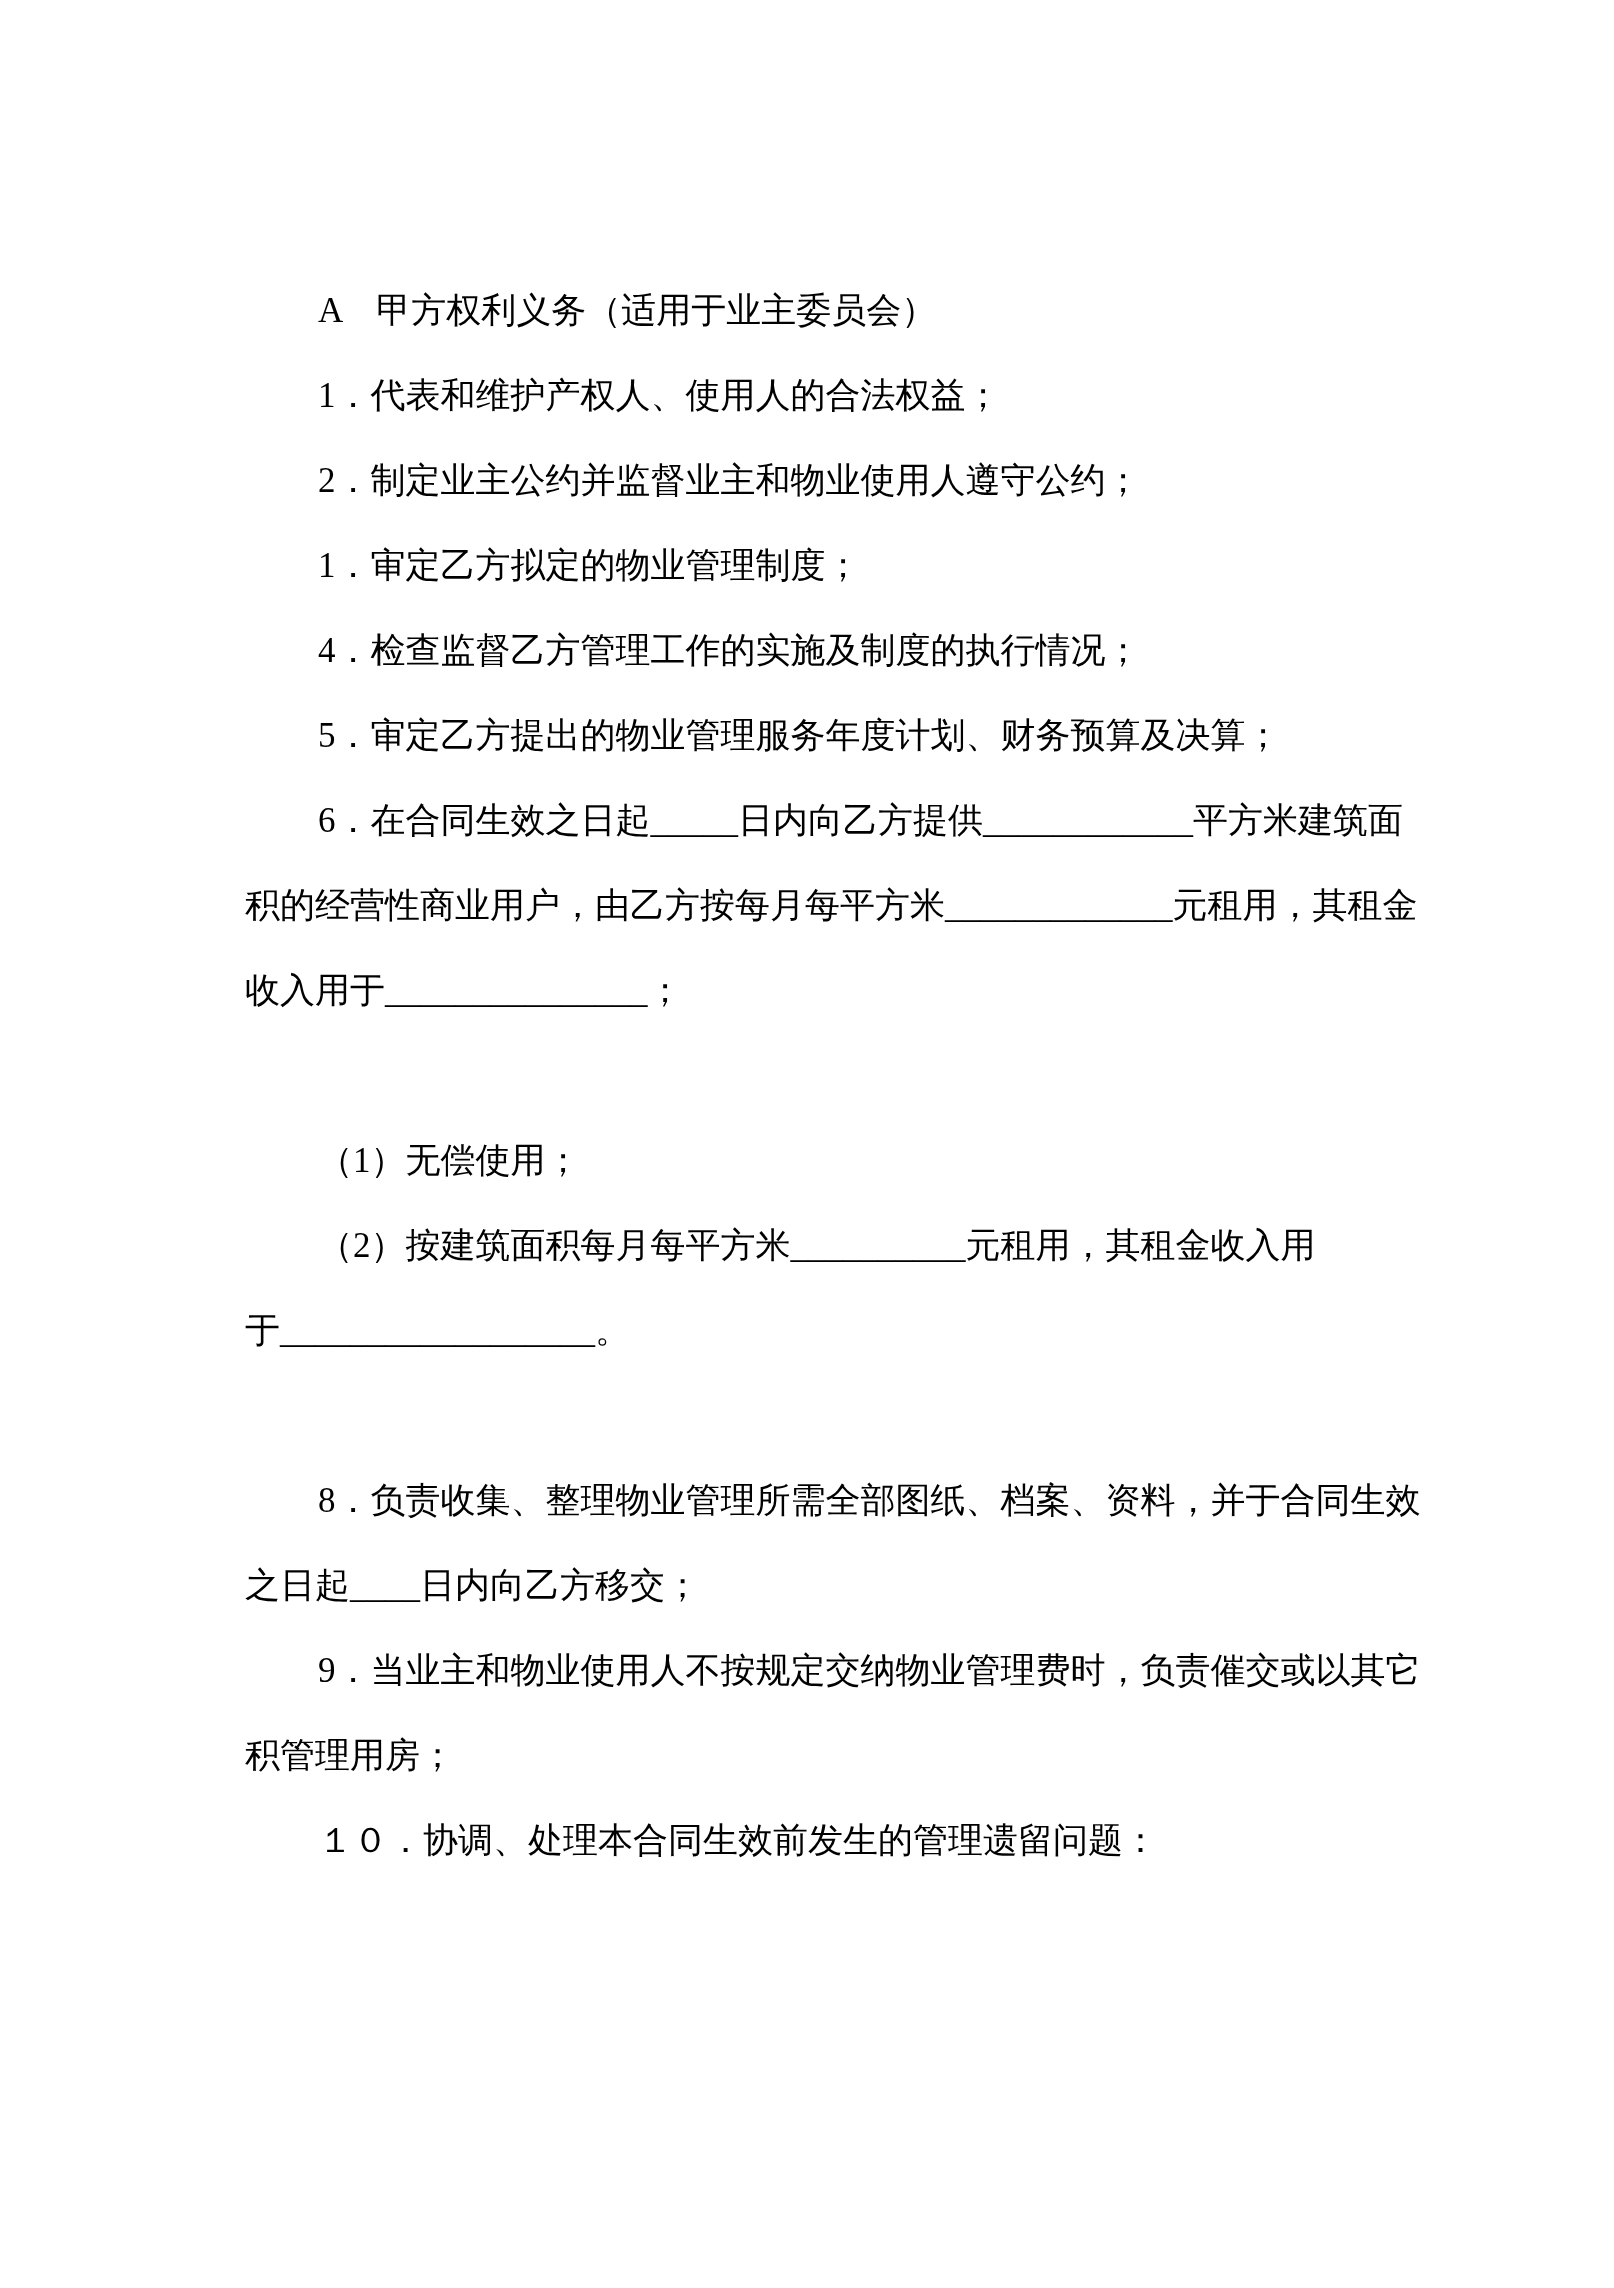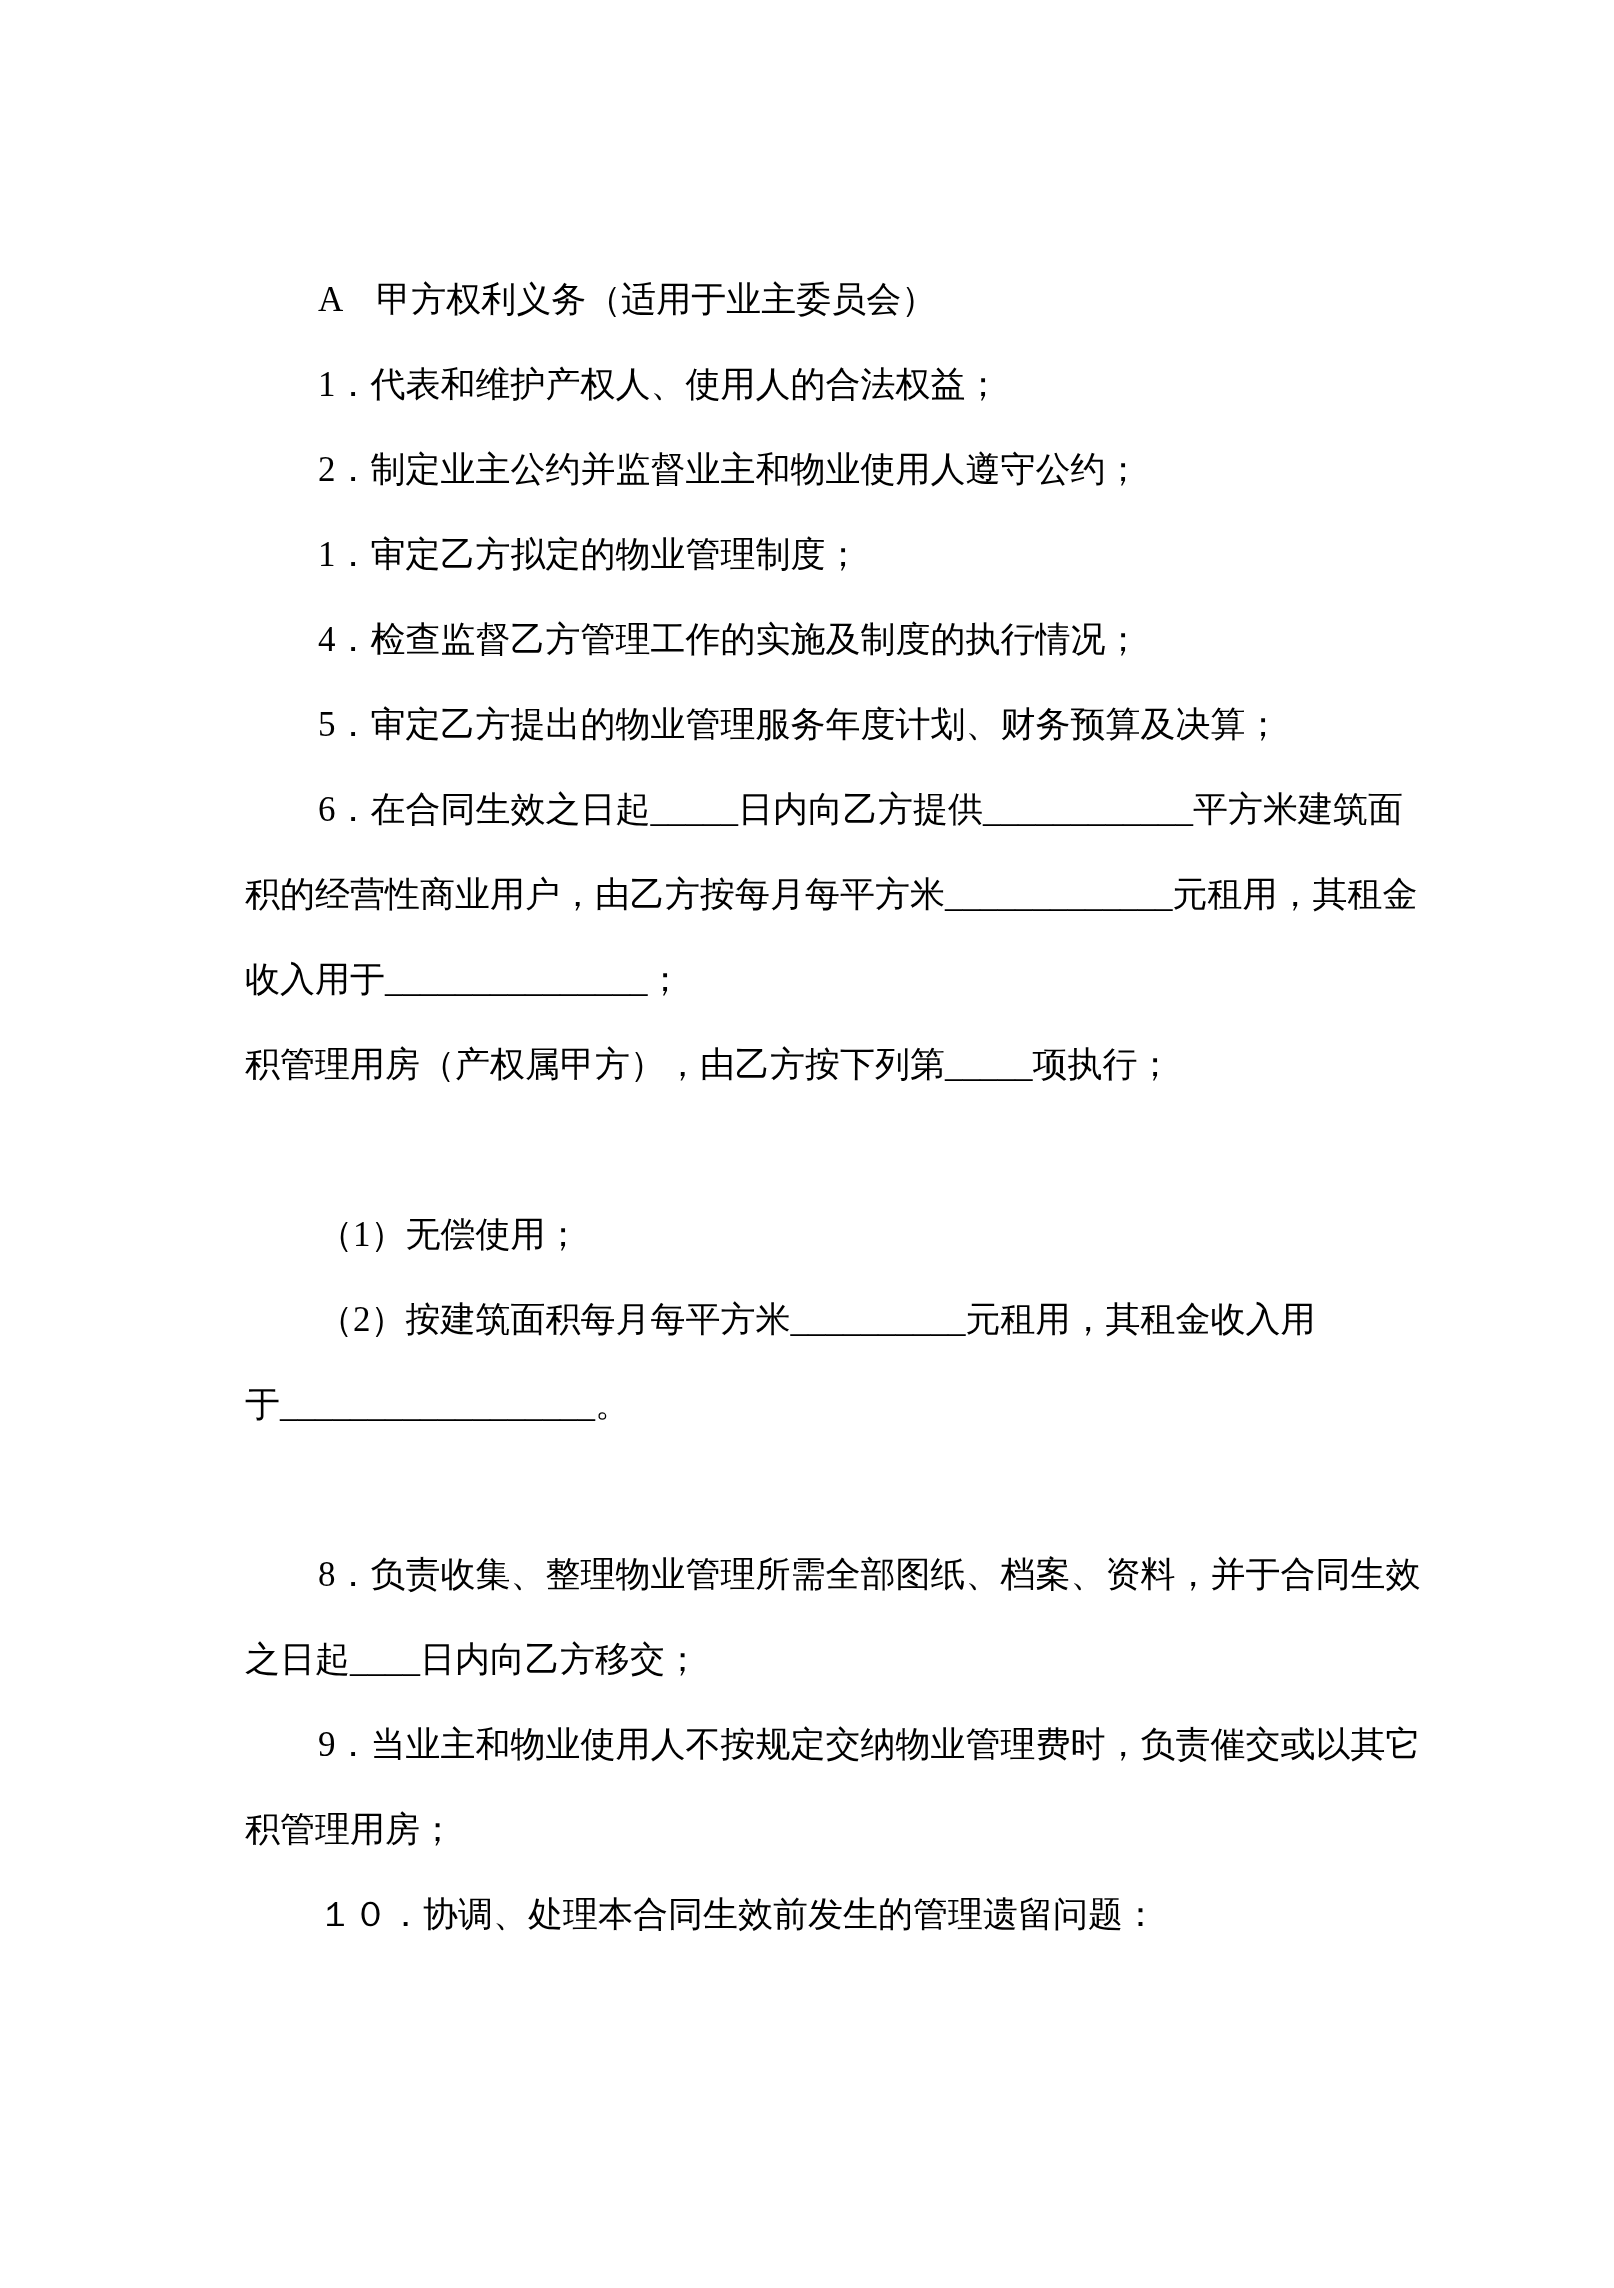--- a/index.html
+++ b/index.html
@@ -10,21 +10,21 @@
   .page {
     position: relative;
     width: 1615px;
     height: 2288px;
     background: #ffffff;
     overflow: hidden;
   }
   .doc {
     position: absolute;
     left: 245px;
-    top: 257px;
+    top: 268px;
     width: 1182px;
     color: #000000;
     font-family: "Liberation Serif", "DejaVu Serif", serif;
     font-size: 35px;
     line-height: 85px;
   }
   .line {
     height: 85px;
     white-space: pre;
   }
@@ -39,21 +39,20 @@
   <div class="doc">
     <div class="line indent">A　甲方权利义务（适用于业主委员会）</div>
     <div class="line indent">1．代表和维护产权人、使用人的合法权益；</div>
     <div class="line indent">2．制定业主公约并监督业主和物业使用人遵守公约；</div>
     <div class="line indent">1．审定乙方拟定的物业管理制度；</div>
     <div class="line indent">4．检查监督乙方管理工作的实施及制度的执行情况；</div>
     <div class="line indent">5．审定乙方提出的物业管理服务年度计划、财务预算及决算；</div>
     <div class="line indent">6．在合同生效之日起_____日内向乙方提供____________平方米建筑面</div>
     <div class="line">积的经营性商业用户，由乙方按每月每平方米_____________元租用，其租金</div>
     <div class="line">收入用于_______________；</div>
-    <div class="line">积管理用房（产权属甲方），由乙方按下列第_____项执行；</div>
     <div class="line"></div>
     <div class="line indent">（1）无偿使用；</div>
     <div class="line indent">（2）按建筑面积每月每平方米__________元租用，其租金收入用</div>
     <div class="line">于__________________。</div>
     <div class="line"></div>
     <div class="line indent">8．负责收集、整理物业管理所需全部图纸、档案、资料，并于合同生效</div>
     <div class="line">之日起____日内向乙方移交；</div>
     <div class="line indent">9．当业主和物业使用人不按规定交纳物业管理费时，负责催交或以其它</div>
     <div class="line">积管理用房；</div>
     <div class="line indent">１０．协调、处理本合同生效前发生的管理遗留问题：</div>

